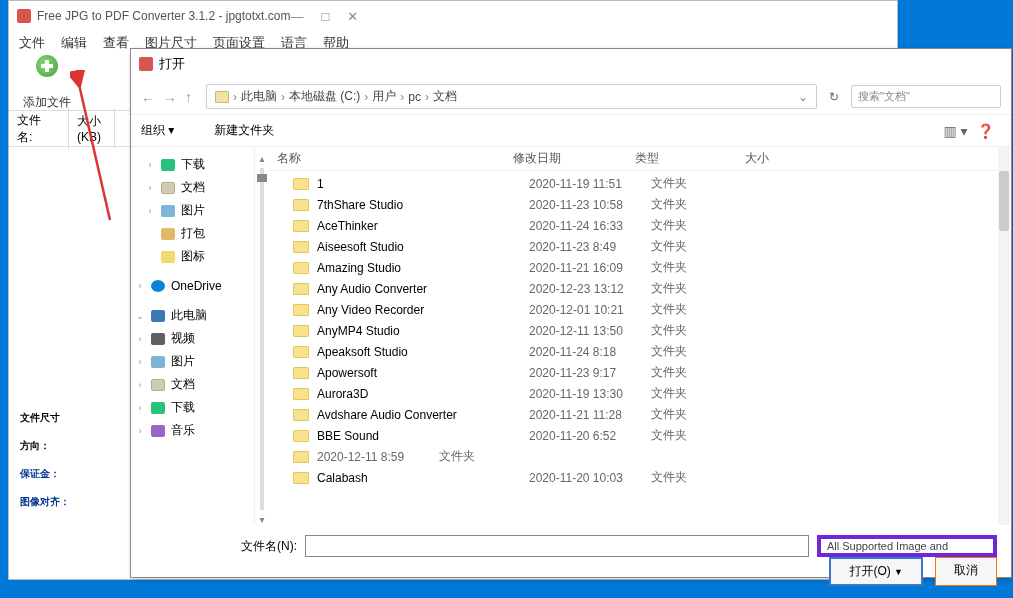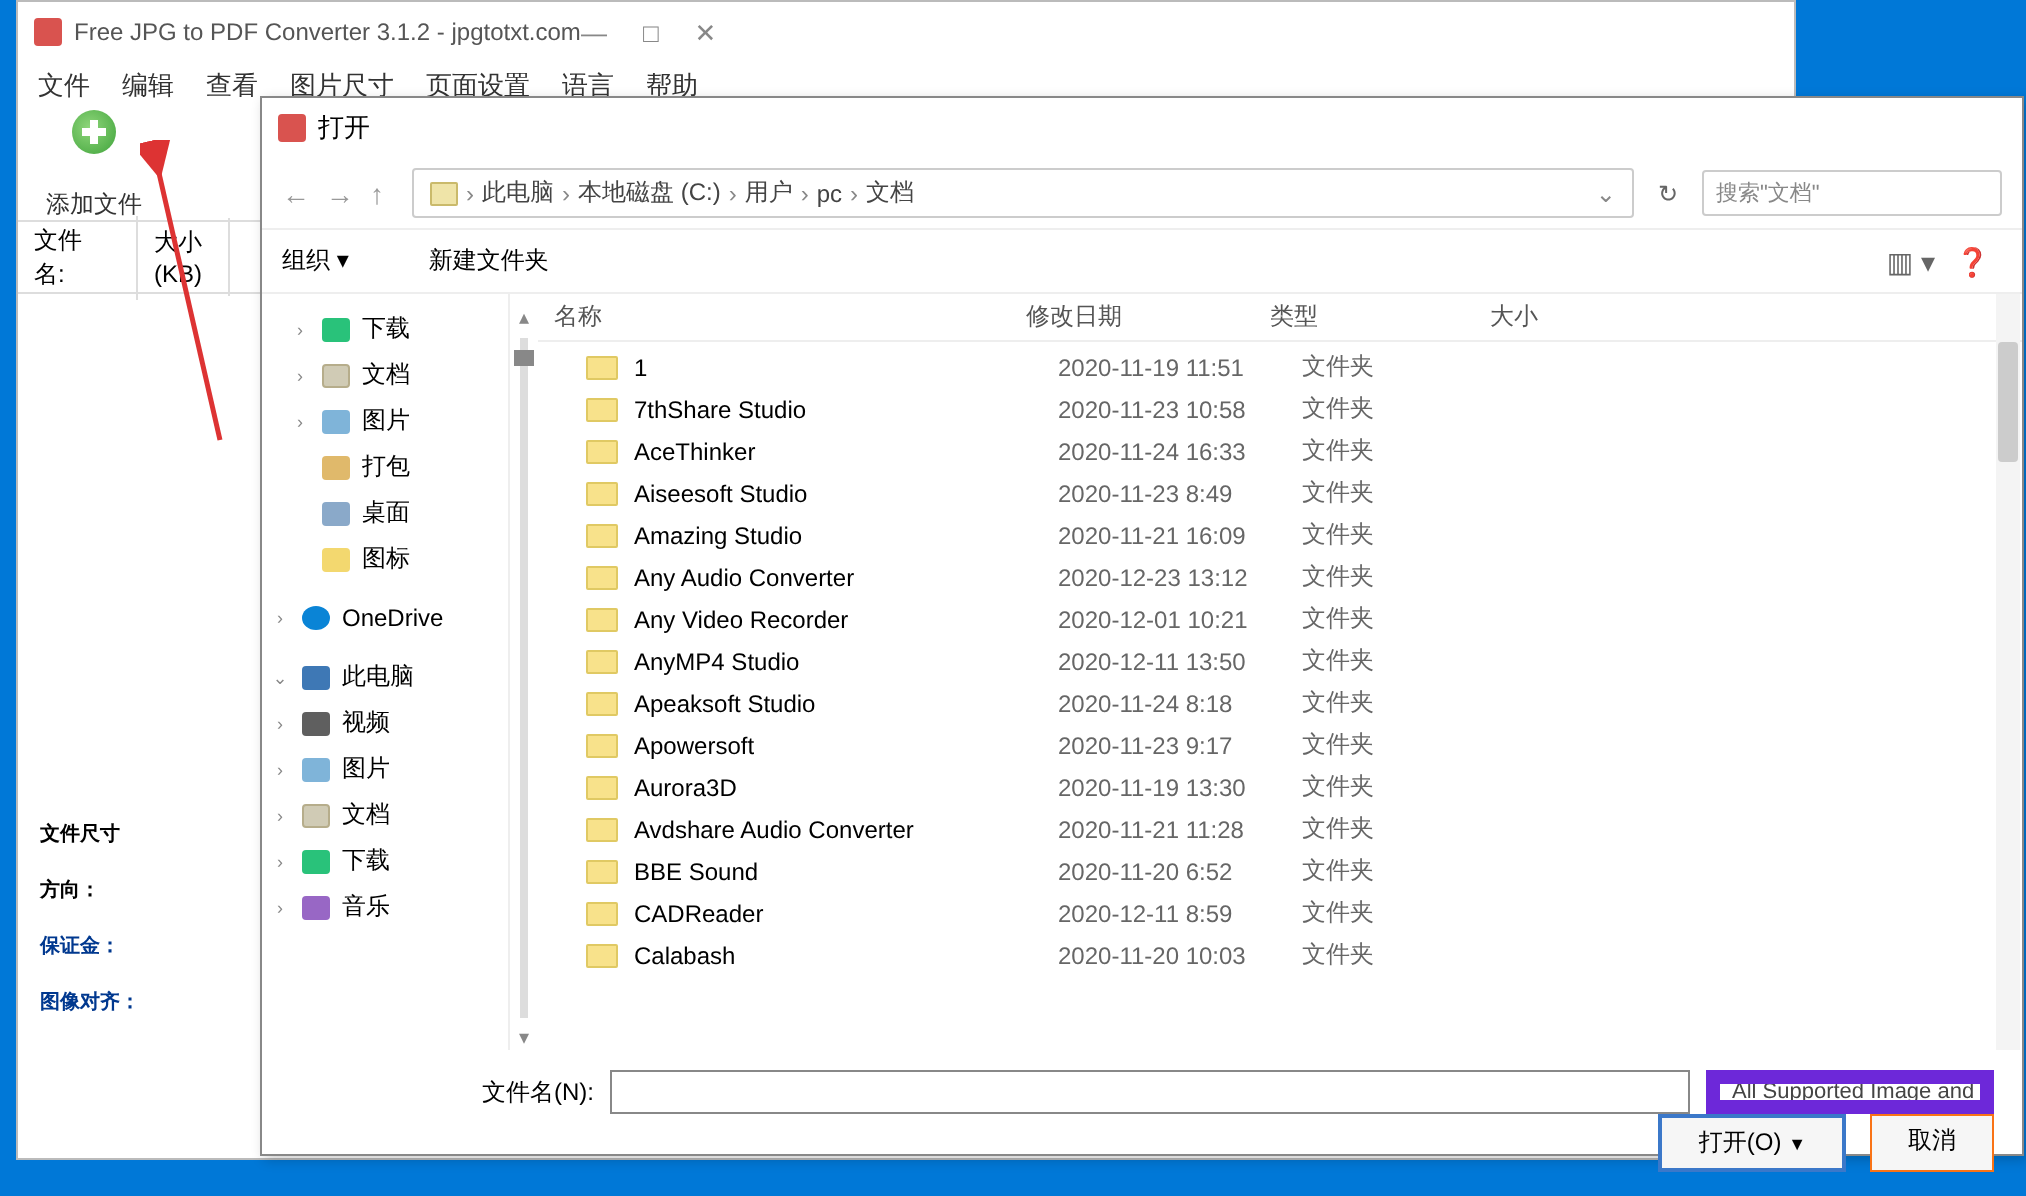--- a/index.html
+++ b/index.html
@@ -87,21 +87,21 @@
 .scroll-track { position: absolute; right: 1px; top: 0; width: 12px; height: 100%; background: #f4f4f4; }
 
 .slider-gutter { width: 14px; display: flex; flex-direction: column; align-items: center; padding-top: 6px; color: #888; font-size: 10px; }
 .slider-gutter .track { width: 4px; flex: 1; background: #ddd; margin: 4px 0; position: relative; }
 .slider-gutter .thumb { position: absolute; top: 6px; left: -3px; width: 10px; height: 8px; background: #888; }
 
 .fd-footer { padding: 10px 14px 8px 110px; }
 .fn-row { display: flex; align-items: center; gap: 8px; font-size: 12px; }
 .fn-label { width: 56px; text-align: right; }
 .fn-input { flex: 1; border: 1px solid #888; height: 22px; padding: 2px 6px; background: #fff; }
-.fn-filter { width: 144px; border: 7px solid #6d28d9; height: 22px; display: flex; align-items: center; padding: 0 6px; white-space: nowrap; overflow: hidden; font-size: 11px; color: #444; }
+.fn-filter { width: 180px; border: 4px solid #6d28d9; height: 22px; display: flex; align-items: center; padding: 0 6px; white-space: nowrap; overflow: hidden; font-size: 11px; color: #444; }
 .btn-row { display: flex; justify-content: flex-end; gap: 12px; font-size: 12px; }
 .btn { border: 1px solid #f97316; padding: 4px 18px; background: #f6f6f6; cursor: pointer; }
 .btn.primary { border: 2px solid #3b78c9; }
 </style>
 </head>
 <body>
 
 <div class="main-window">
   <div class="titlebar">
     <div class="titlebar-left">
@@ -212,25 +212,20 @@
           <span class="ticon ic-pic"></span>
           <span>图片</span>
         </div>
         <div class="tree-item" style="padding-left: 10px;">
           <span class="exp"></span>
           <span class="ticon ic-pack"></span>
           <span>打包</span>
         </div>
         <div class="tree-item" style="padding-left: 10px;">
           <span class="exp"></span>
-          <span class="ticon ic-desktop"></span>
-          <span>桌面</span>
-        </div>
-        <div class="tree-item" style="padding-left: 10px;">
-          <span class="exp"></span>
           <span class="ticon ic-icons"></span>
           <span>图标</span>
         </div>
         <div class="tree-sep"></div>
         <div class="tree-item" style="padding-left: 0px;">
           <span class="exp">›</span>
           <span class="ticon ic-onedrive"></span>
           <span>OneDrive</span>
         </div>
         <div class="tree-sep"></div>
@@ -356,21 +351,20 @@
     <span class="cell-type">文件夹</span>
           </div>
           <div class="list-row">
             <span class="folder-icon"></span>
     <span class="cell-name">BBE Sound</span>
     <span class="cell-date">2020-11-20 6:52</span>
     <span class="cell-type">文件夹</span>
           </div>
           <div class="list-row">
             <span class="folder-icon"></span>
-    <span class="cell-name">CADReader</span>
     <span class="cell-date">2020-12-11 8:59</span>
     <span class="cell-type">文件夹</span>
           </div>
           <div class="list-row">
             <span class="folder-icon"></span>
     <span class="cell-name">Calabash</span>
     <span class="cell-date">2020-11-20 10:03</span>
     <span class="cell-type">文件夹</span>
           </div>
         </div>

